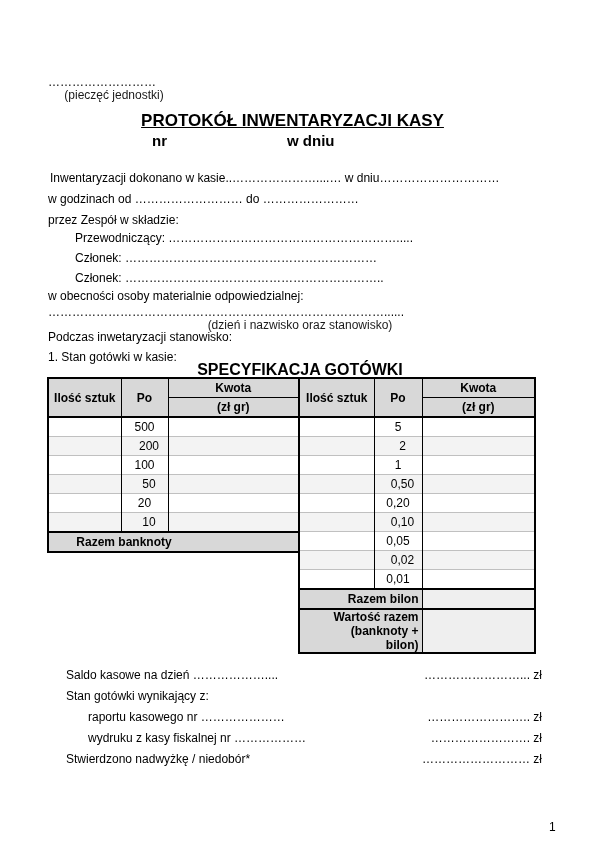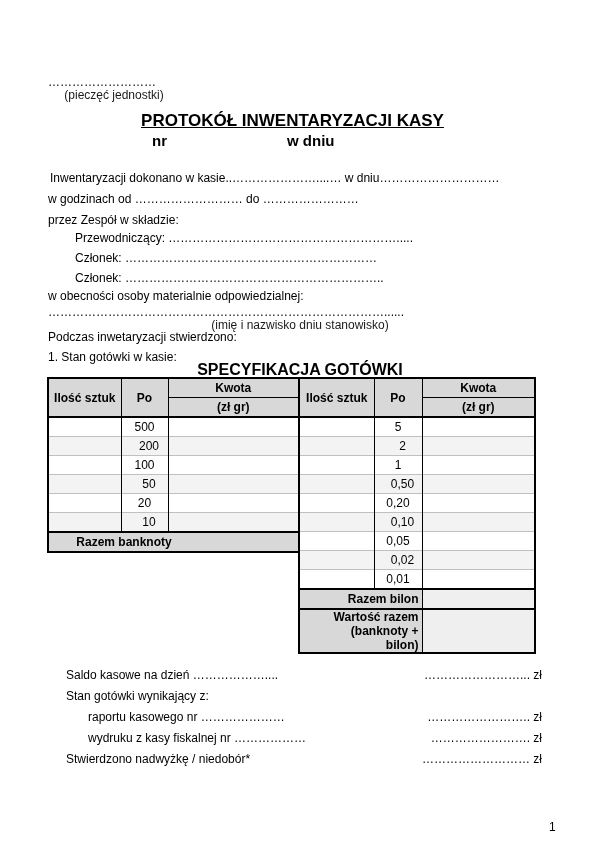--- a/index.html
+++ b/index.html
@@ -69,22 +69,22 @@
   <span class="abs sub" style="top:132px;left:287px;">w dniu</span>
 
   <div class="line" style="top:171px;left:50px;">Inwentaryzacji dokonano w kasie..…………………....… w dniu…………………………</div>
   <div class="line" style="top:192px;">w godzinach od ……………………… do ……………………</div>
   <div class="line" style="top:213px;">przez Zespół w składzie:</div>
   <div class="line indent" style="top:231px;text-align:center;">Przewodniczący: ………………………………………………….....</div>
   <div class="line indent" style="top:251px;">Członek: ………………………………………………………</div>
   <div class="line indent" style="top:271px;">Członek: ………………………………………………………..</div>
   <div class="line" style="top:289px;">w obecności osoby materialnie odpowiedzialnej:</div>
   <div class="line" style="top:305px;">…………………………………………………………………………......</div>
-  <div class="center-line small-caption" style="top:318px;">(imię i nazwisko dniu stanowisko)</div>
-  <div class="line" style="top:330px;">Podczas inwetaryzacji stwierdzono:</div>
+  <div class="center-line small-caption" style="top:318px;">(dzień i nazwisko oraz stanowisko)</div>
+  <div class="line" style="top:330px;">Podczas inwetaryzacji stanowisko:</div>
   <div class="line" style="top:350px;">1. Stan gotówki w kasie:</div>
   <div class="center-line table-title" style="top:361px;">SPECYFIKACJA GOTÓWKI</div>
 
   <div class="tables">
 
     <table class="cash banknotes">
       <colgroup>
           <col style="width:73px;">
           <col style="width:47px;">
           <col style="width:131px;">

